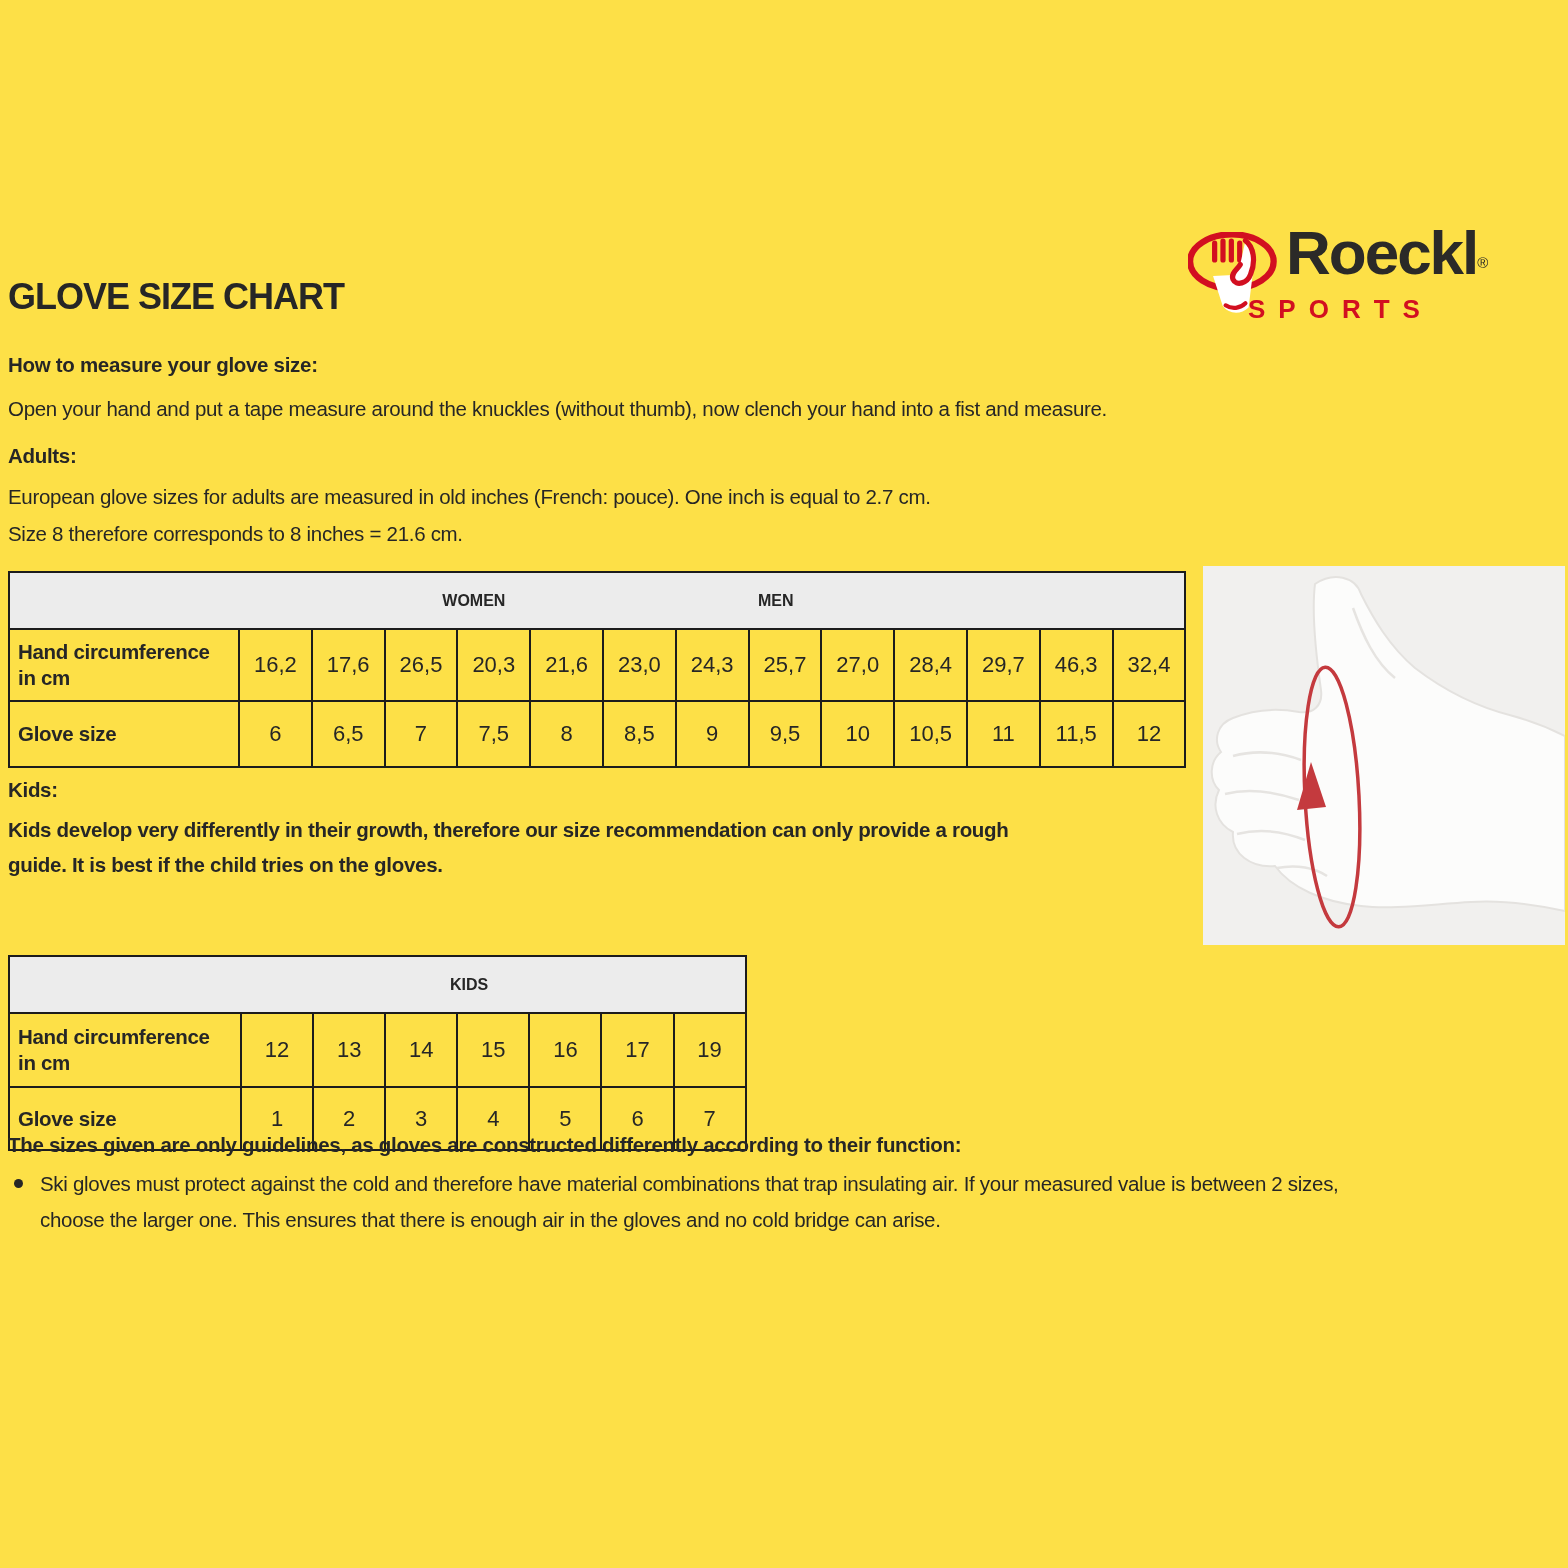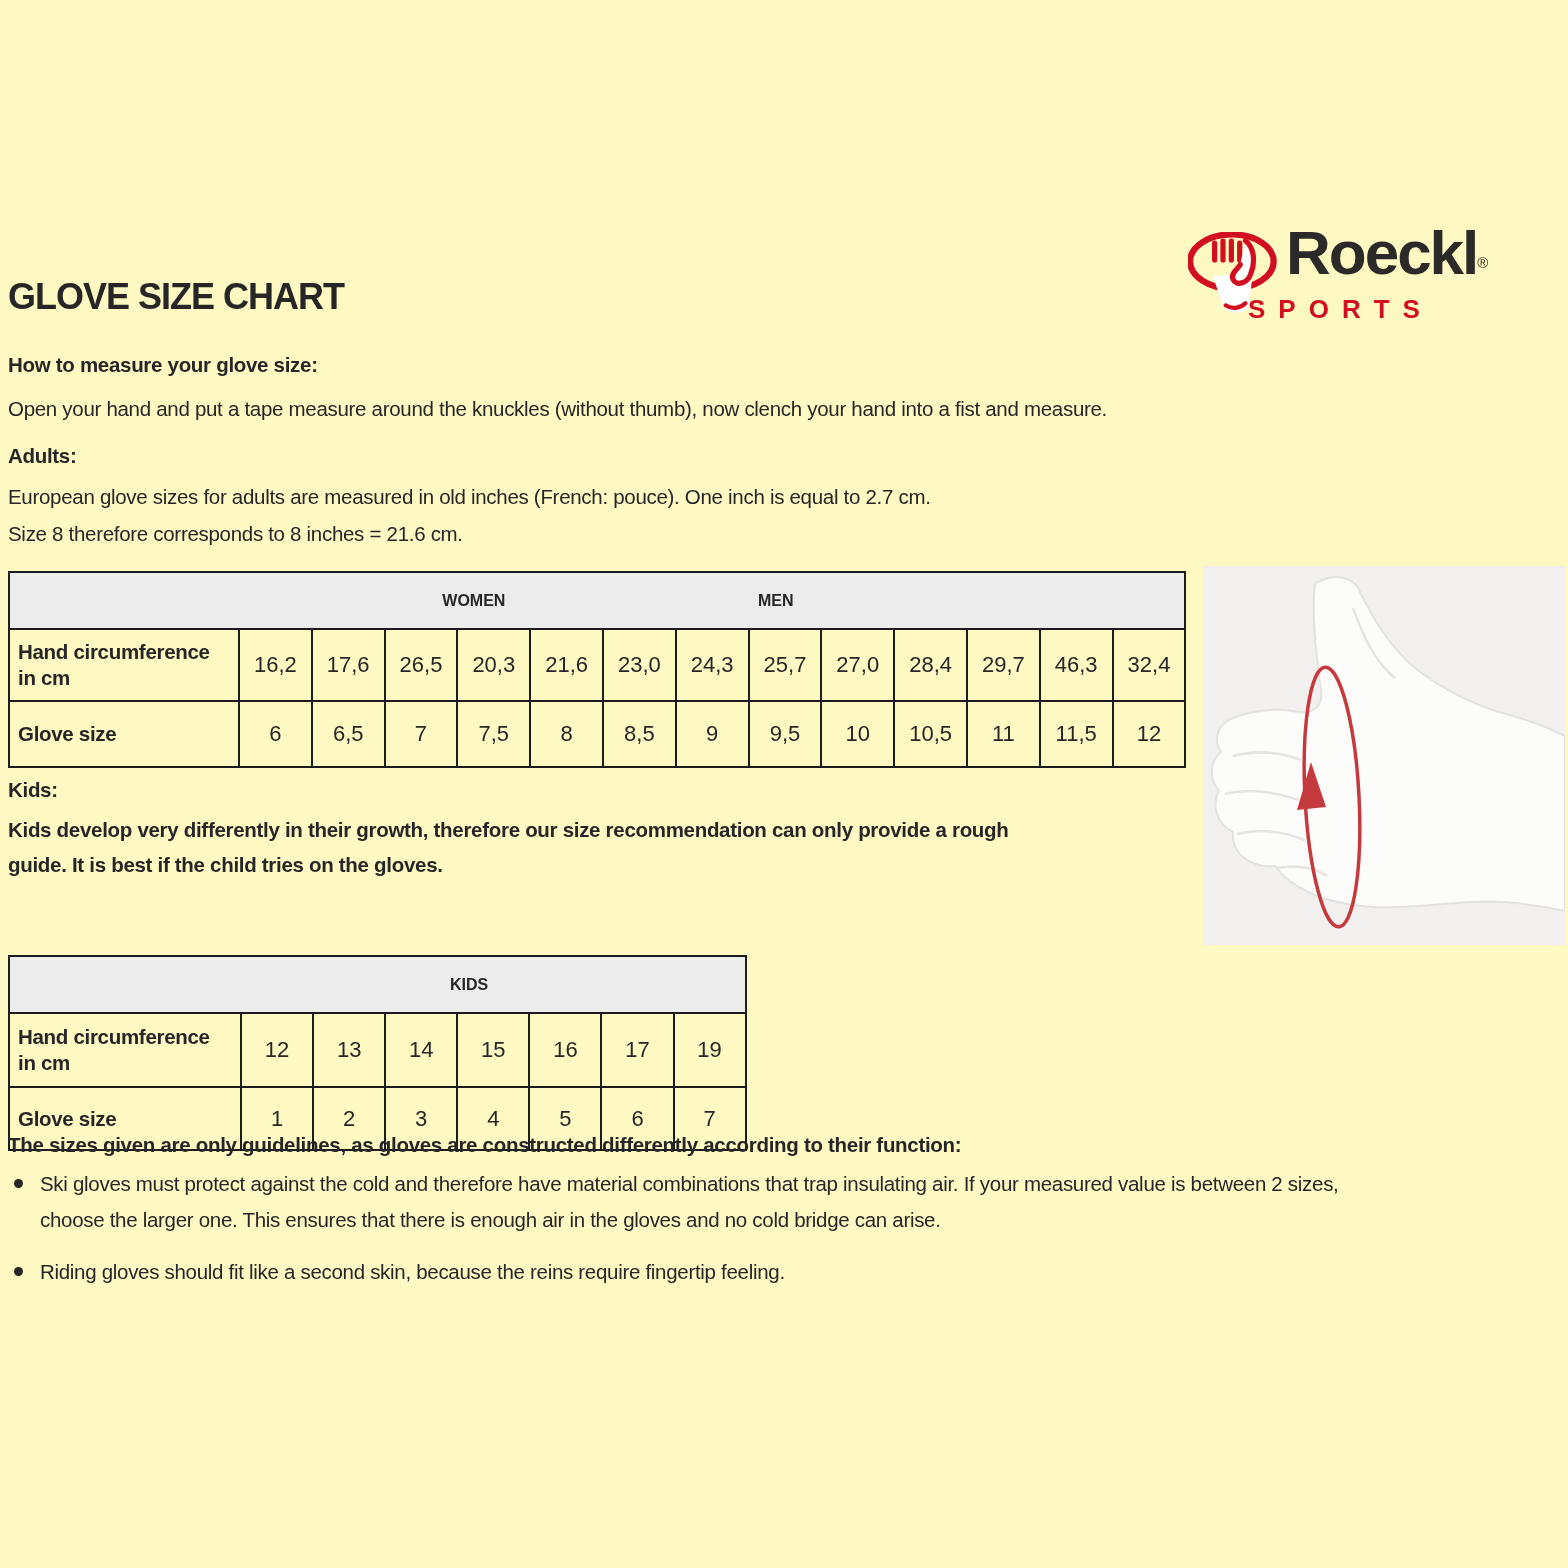--- a/index.html
+++ b/index.html
@@ -1,19 +1,19 @@
 <!DOCTYPE html>
 <html><head>
 <meta charset="utf-8">
 <style>
   html,body{margin:0;padding:0;background:#ffffff;}
   .page{
     position:relative;
     width:1568px;height:1568px;
-    background:#fef9c3;
+    background:#fde047;
     font-family:"Liberation Sans", sans-serif;
     color:#262626;
     overflow:hidden;
   }
   
   .doc-title{
     position:absolute;left:8px;top:279px;
     font-size:36px;font-weight:bold;letter-spacing:-1px;color:#262626;
     line-height:1;
   }
@@ -213,16 +213,15 @@
       <td>6</td>
       <td>7</td>
     </tr>
   </tbody>
     </table>
 
   <div class="h-bold" style="top:1132px;width:1500px;">The sizes given are only guidelines, as gloves are constructed differently according to their function:</div>
   <ul class="bullets">
     <li><span class="dot"></span><span>Ski gloves must protect against the cold and therefore have material combinations that trap insulating air. If your measured value is between 2 sizes,
 choose the larger one. This ensures that there is enough air in the gloves and no cold bridge can arise.</span></li>
-    <li><span class="dot"></span><span>Riding gloves should fit like a second skin, because the reins require fingertip feeling.</span></li>
   </ul>
 
 </div>
 
 </body></html>

